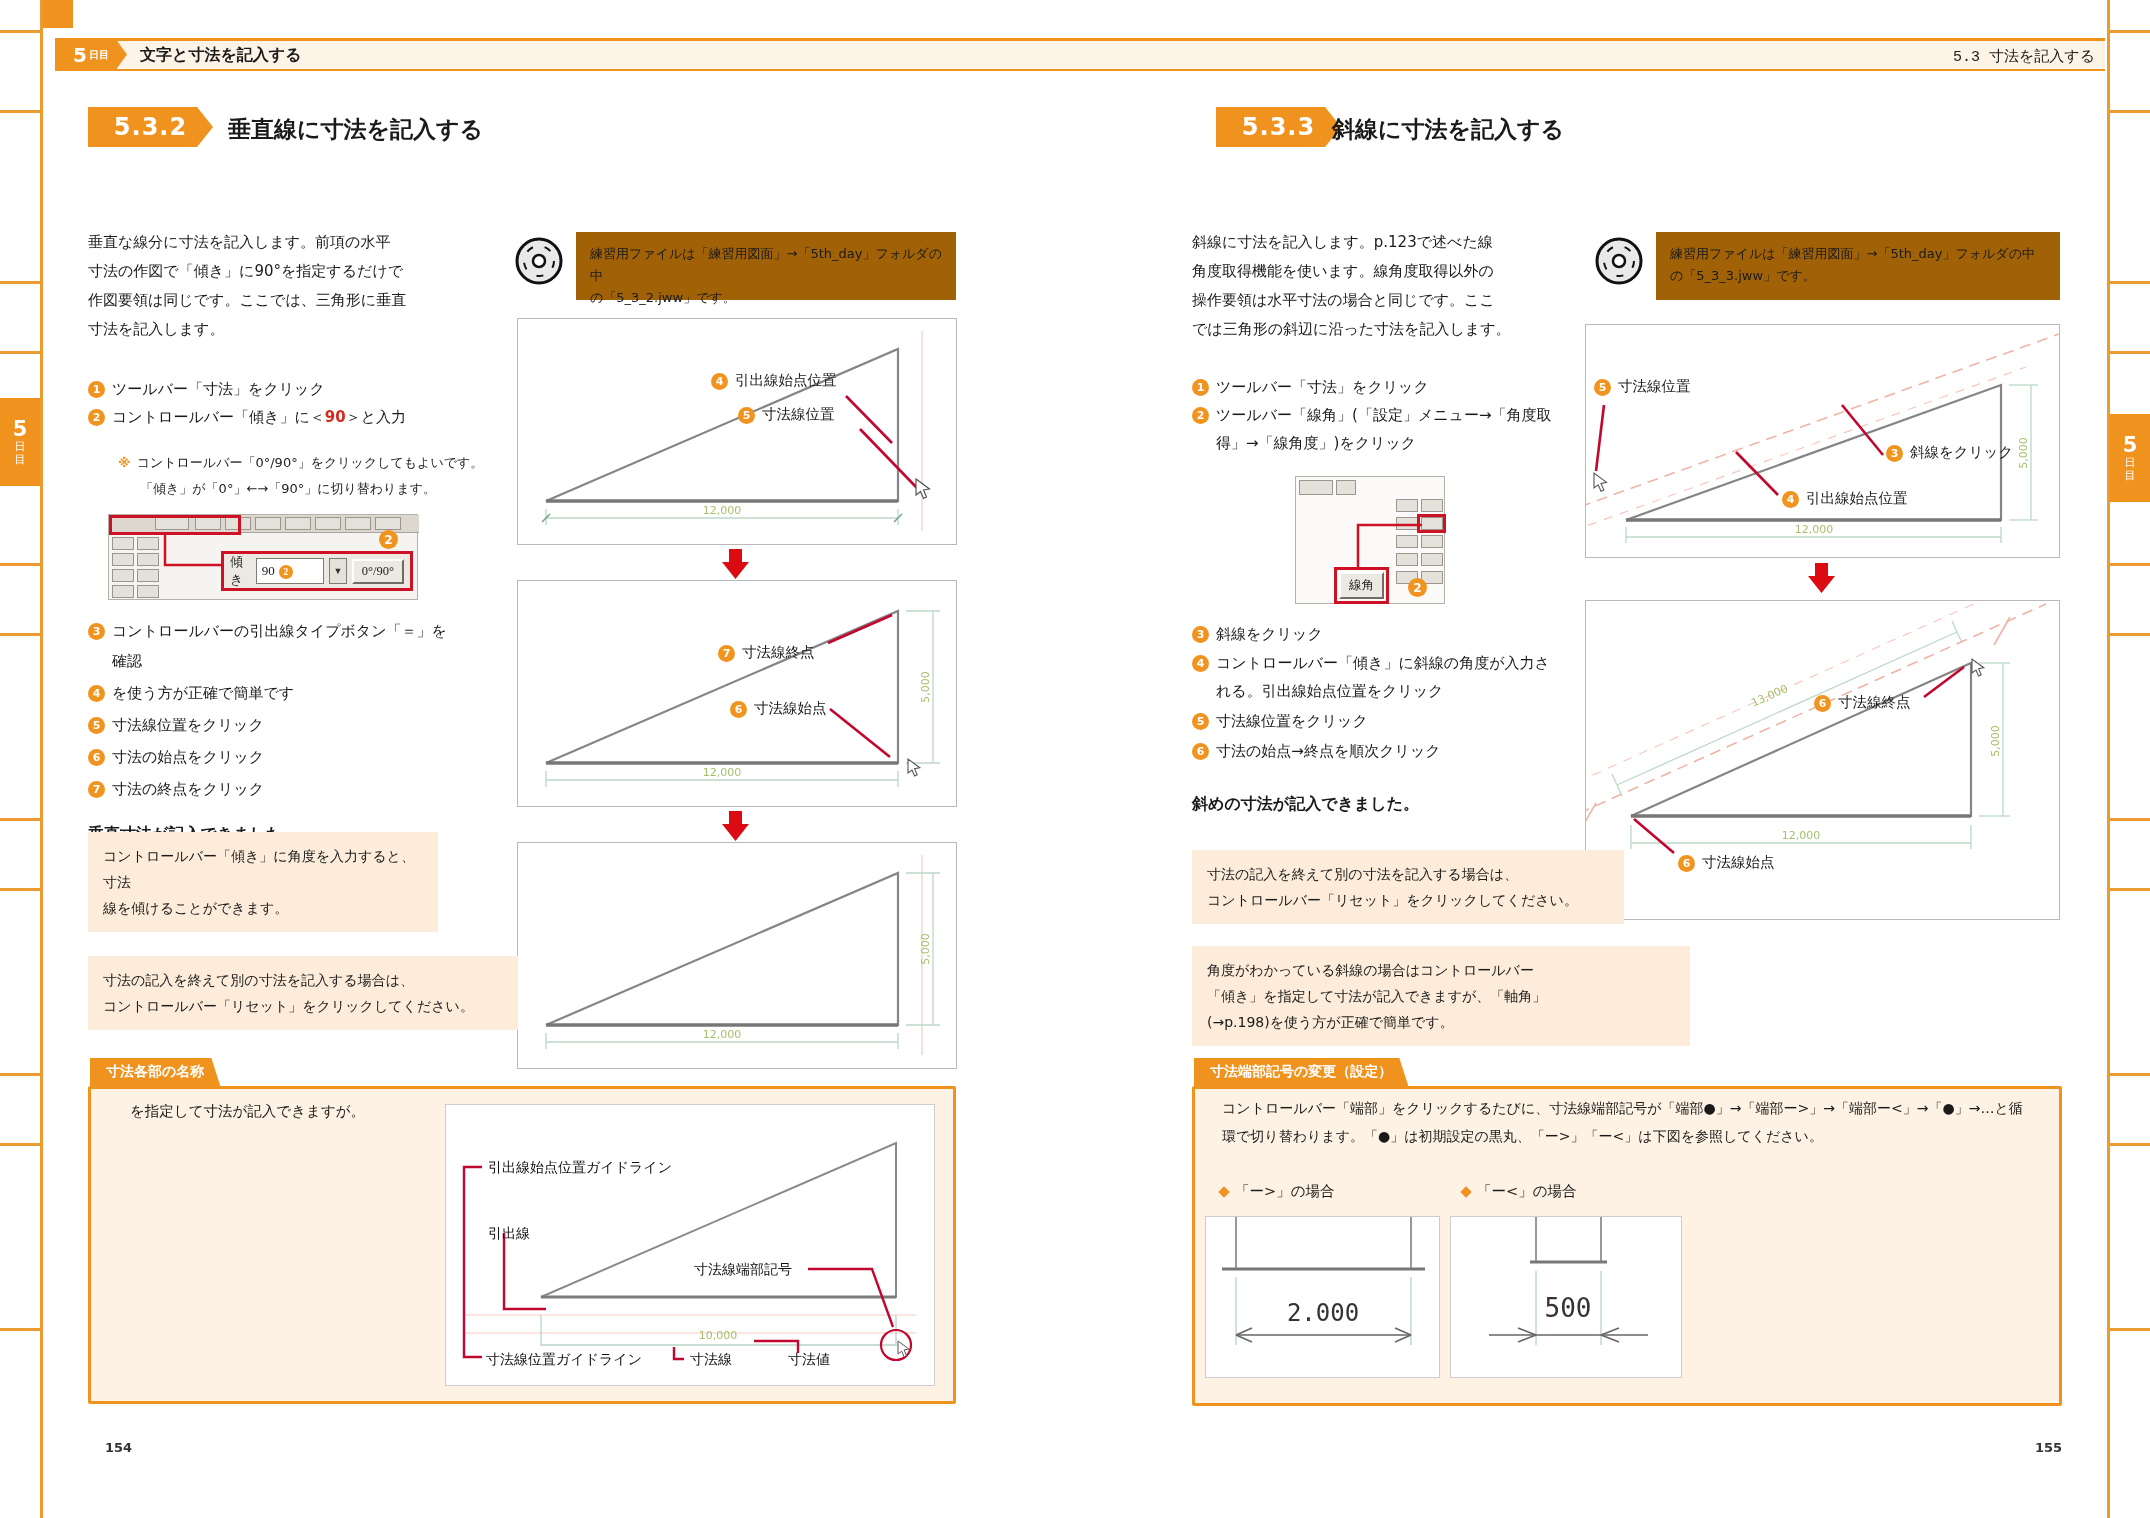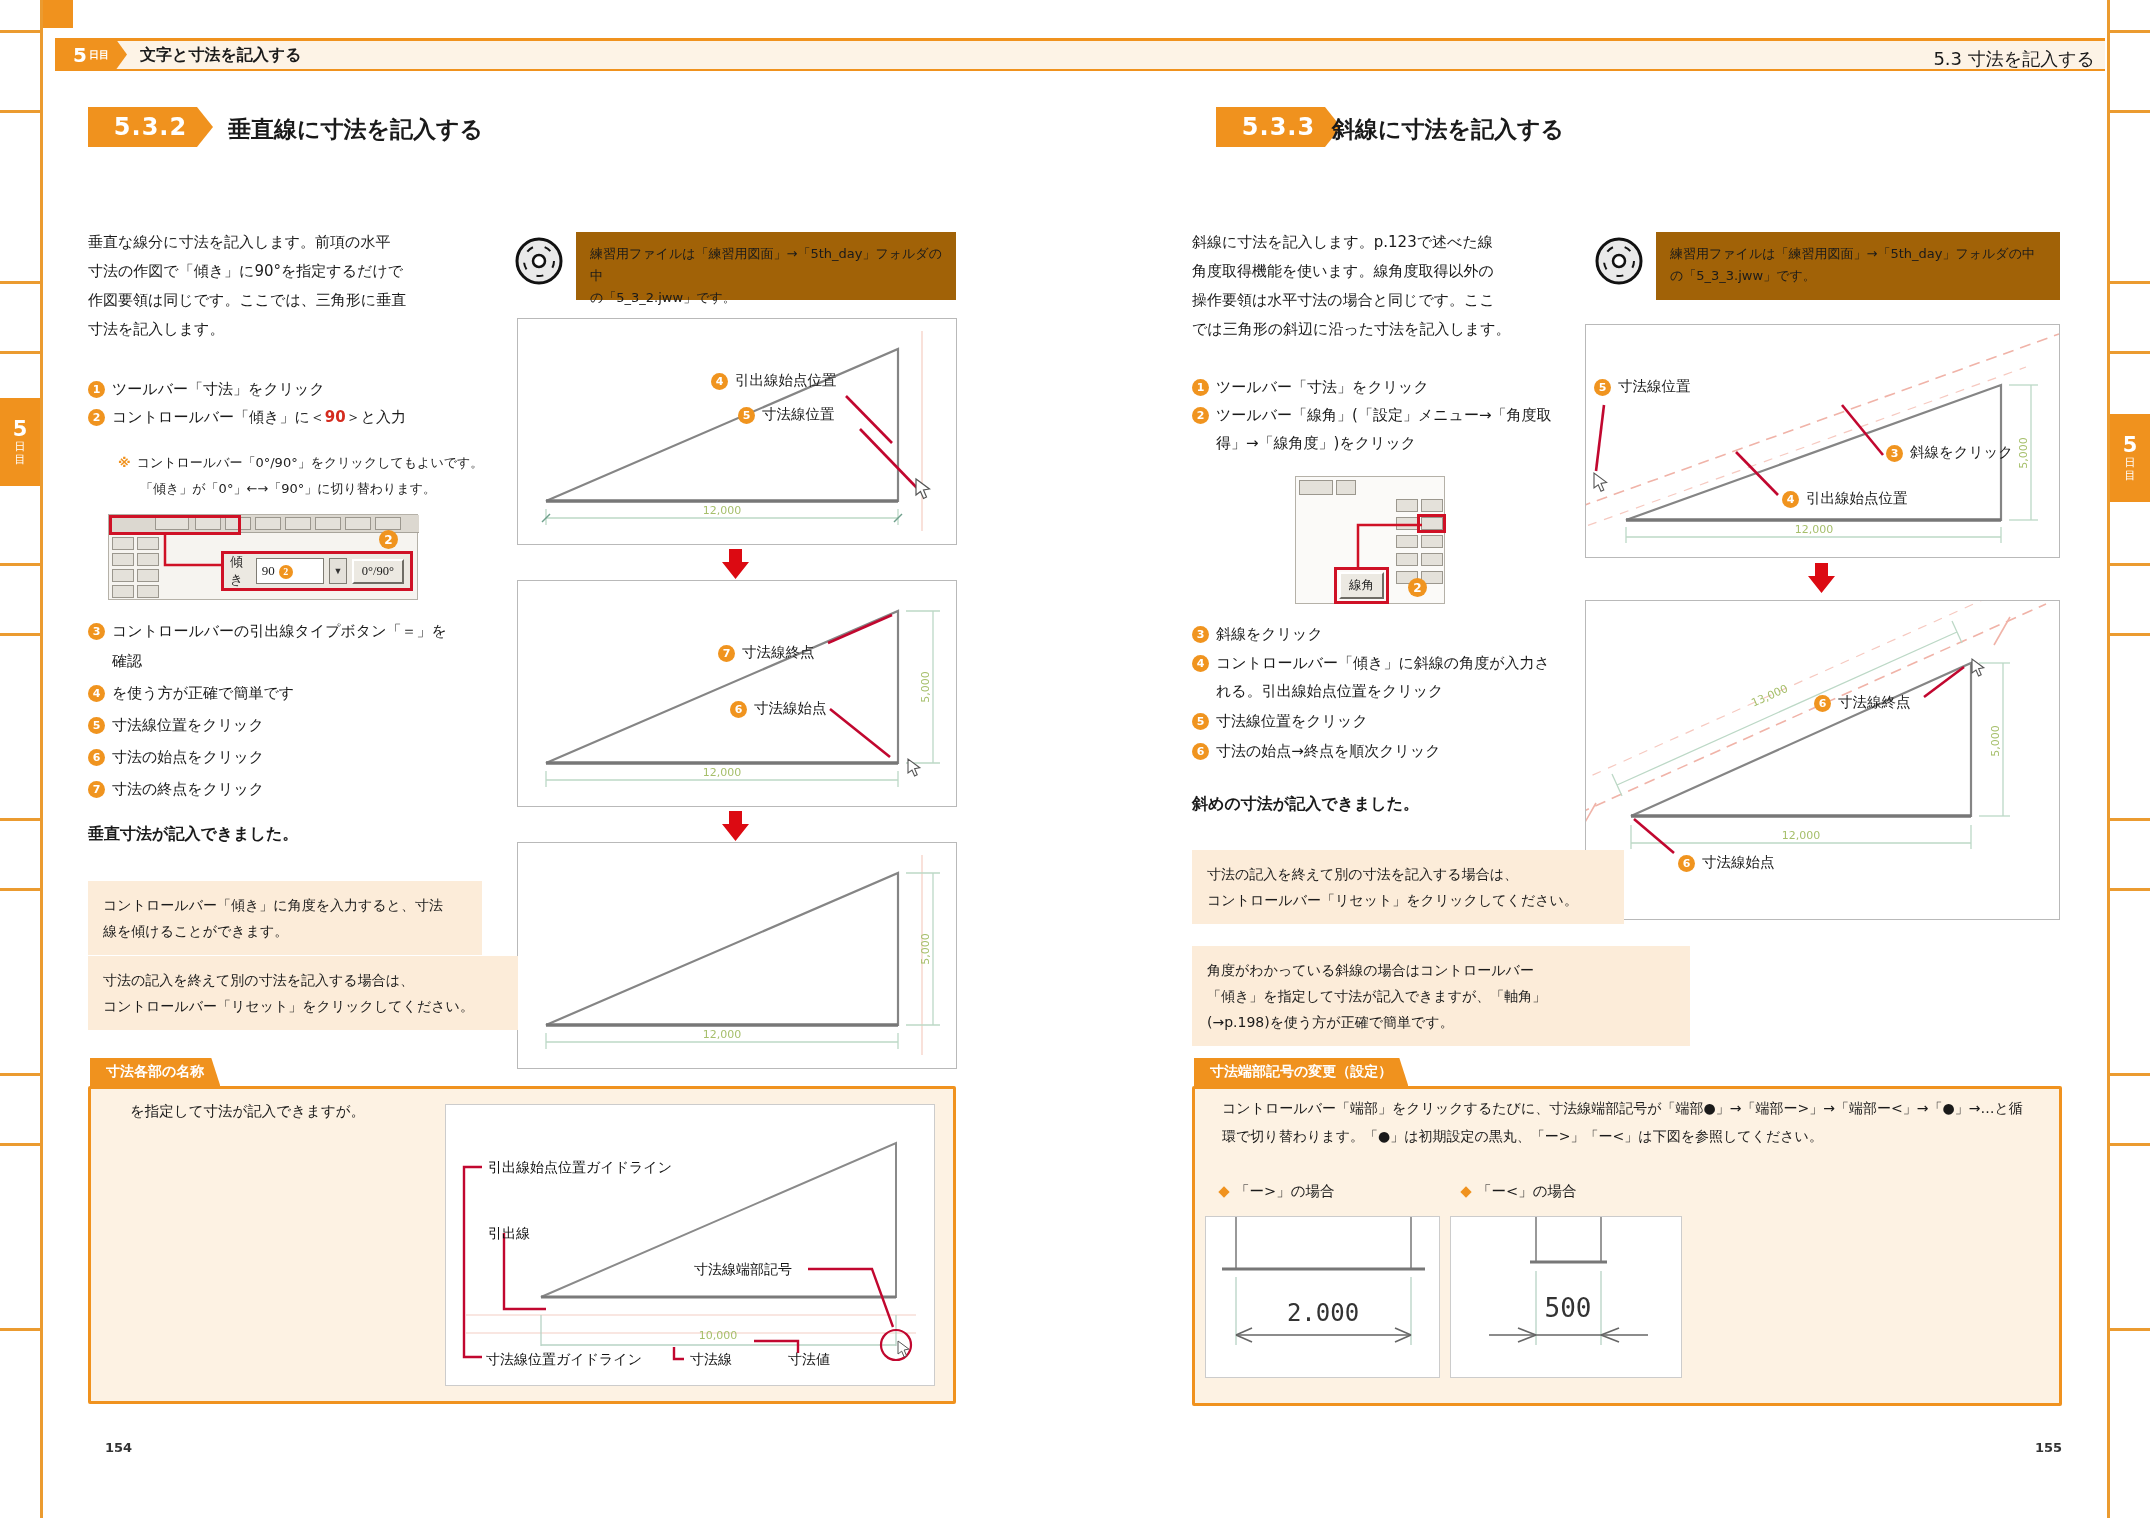--- a/index.html
+++ b/index.html
@@ -6,21 +6,21 @@
   body{font-family:"DejaVu Sans","Liberation Sans",sans-serif;color:#1a1a1a;}
   #canvas{position:relative;width:2150px;height:1518px;background:#ffffff;overflow:hidden;}
   .abs{position:absolute;}
   .t{position:absolute;white-space:nowrap;}
   
   .hdrbar{position:absolute;left:55px;top:38px;width:2050px;height:33px;background:#fdf3e6;border-top:3px solid #f0921e;border-bottom:2px solid #f0921e;box-sizing:border-box;}
   .hdr-badge{position:absolute;left:55px;top:38px;width:72px;height:33px;background:#f0921e;color:#fff;display:flex;align-items:center;justify-content:center;gap:2px;clip-path:polygon(0 0,calc(100% - 12px) 0,100% 50%,calc(100% - 12px) 100%,0 100%);}
   .hdr-badge .big{font-size:20px;font-weight:bold;}
   .hdr-badge .small{font-size:10px;font-weight:bold;}
   .hdr-title{position:absolute;left:140px;top:45px;font-size:16px;font-weight:bold;}
-  .hdr-crumb{position:absolute;right:55px;top:47px;font-size:18px;}
+  .hdr-crumb{position:absolute;right:55px;top:47px;font-size:15px;font-family:Liberation Mono, monospace;}
   
   .sbadge{position:absolute;width:125px;height:40px;background:#f0921e;color:#fff;font-weight:bold;font-size:24px;letter-spacing:1px;display:flex;align-items:center;justify-content:center;clip-path:polygon(0 0,calc(100% - 16px) 0,100% 50%,calc(100% - 16px) 100%,0 100%);}
   .stitle{position:absolute;font-size:23px;font-weight:bold;}
   .para{position:absolute;font-size:15px;line-height:29px;}
   .para div{white-space:nowrap;}
   
   .cdbox{position:absolute;background:#a16207;padding:11px 14px;font-size:13px;line-height:22px;box-sizing:border-box;}
   
   .step{position:absolute;display:flex;gap:7px;align-items:flex-start;font-size:15px;}
   .circ{display:inline-flex;flex:none;align-items:center;justify-content:center;width:17px;height:17px;border-radius:50%;background:#f0941f;color:#fff;font-size:11px;font-weight:bold;margin-top:1px;}
@@ -268,21 +268,21 @@
     <span class="circ">6</span>
     <span>寸法の始点をクリック</span>
   </div>
   <div class="step" style="left:88px;top:780px">
     <span class="circ">7</span>
     <span>寸法の終点をクリック</span>
   </div>
 
   <div class="done" style="left:88px;top:824px">垂直寸法が記入できました。</div>
 
-  <div class="notebox" style="left:88px;top:881px;width:394px">
+  <div class="notebox" style="left:88px;top:832px;width:350px">
     <div>コントロールバー「傾き」に角度を入力すると、寸法</div>
     <div>線を傾けることができます。</div>
   </div>
   <div class="notebox" style="left:88px;top:956px;width:430px">
     <div>寸法の記入を終えて別の寸法を記入する場合は、</div>
     <div>コントロールバー「リセット」をクリックしてください。</div>
   </div>
 
   <div class="otab" style="left:90px;top:1058px">寸法各部の名称</div>
   <div class="obox" style="left:88px;top:1086px;width:868px;height:318px"></div>

